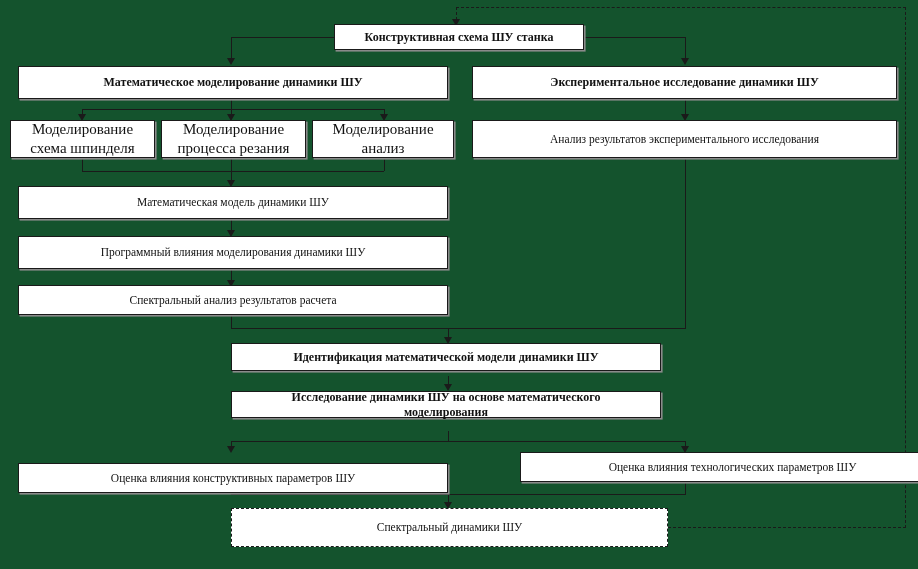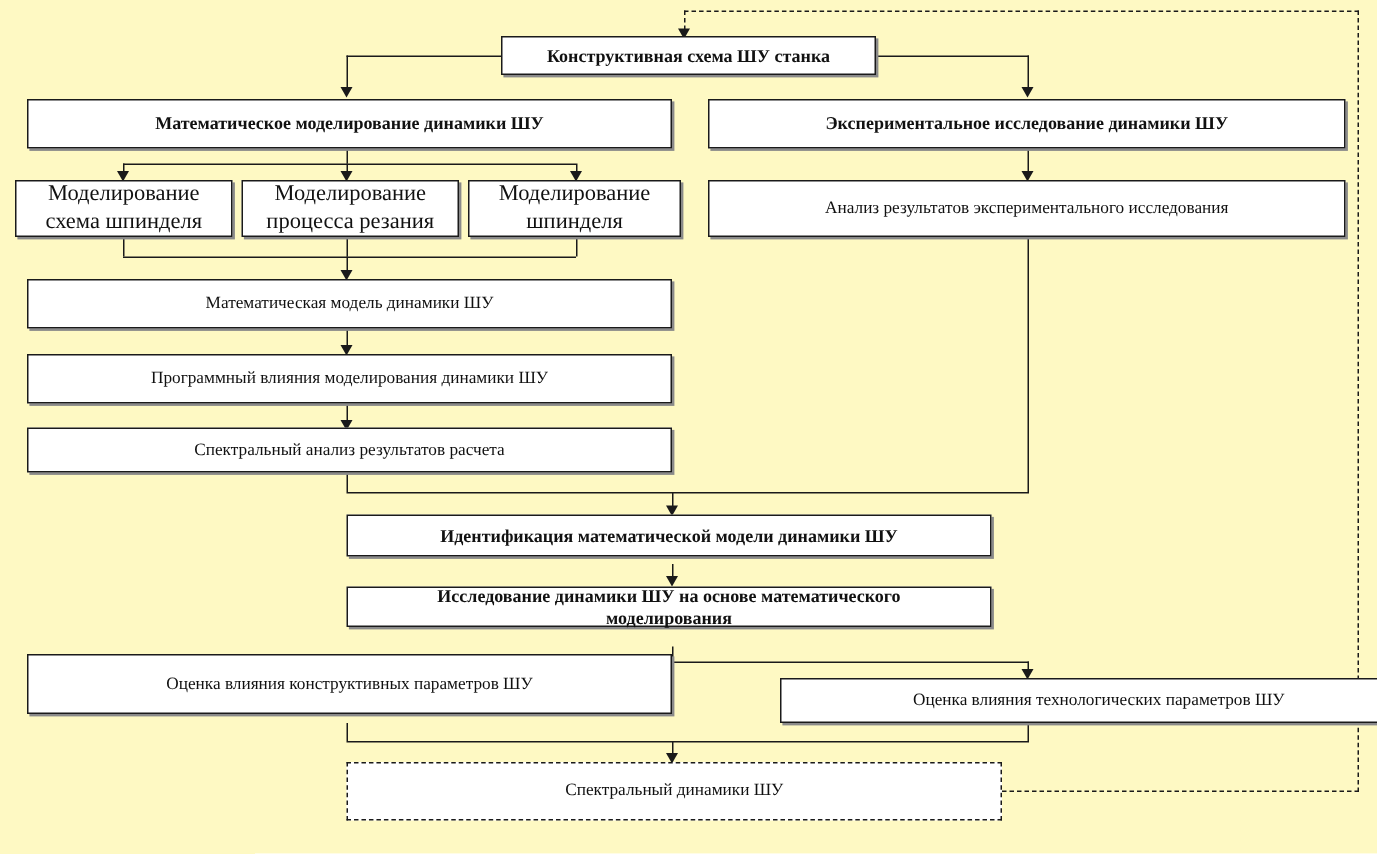--- a/index.html
+++ b/index.html
@@ -1,17 +1,17 @@
 <!DOCTYPE html>
 <html><head>
 <meta charset="utf-8">
 <style>
   html,body{margin:0;padding:0;background:#ffffff;}
   body{font-family:"Liberation Serif", serif;}
-  #canvas{position:relative;width:918px;height:569px;background:#fef9c3;overflow:hidden;}
+  #canvas{position:relative;width:918px;height:569px;background:#14532d;overflow:hidden;}
   .node{
     position:absolute;
     box-sizing:border-box;
     border:1.4px solid #1a1a1a;
     background:#ffffff;
     display:flex;
     align-items:center;
     justify-content:center;
     text-align:center;
     color:#111;
@@ -93,21 +93,21 @@
   </div>
   <div class="node small" style="left:161px; top:120px; width:145px; height:38px;">
     <span class="txt">
       <span>Моделирование</span>
       <span class="l2">процесса резания</span>
     </span>
   </div>
   <div class="node small" style="left:312px; top:120px; width:142px; height:38px;">
     <span class="txt">
       <span>Моделирование</span>
-      <span class="l2">шпинделя</span>
+      <span class="l2">анализ</span>
     </span>
   </div>
 
   <div class="node" style="left:472px; top:120px; width:425px; height:38px;">
     <span class="txt">Анализ результатов экспериментального исследования</span>
   </div>
 
   <div class="vline" style="left:82px; top:158px; height:13px;"></div>
   <div class="vline" style="left:231px; top:158px; height:13px;"></div>
   <div class="vline" style="left:384px; top:158px; height:13px;"></div>
@@ -151,21 +151,21 @@
     </span>
   </div>
 
   <div class="vline" style="left:448px; top:431px; height:10px;"></div>
   <div class="hline" style="left:231px; top:441px; width:455px;"></div>
   <div class="vline" style="left:231px; top:441px; height:8px;"></div>
   <div class="vline" style="left:685px; top:441px; height:8px;"></div>
   <div class="arrow" style="left:226.5px; top:446px;"></div>
   <div class="arrow" style="left:680.5px; top:446px;"></div>
 
-  <div class="node" style="left:18px; top:436px; width:430px; height:40px;">
+  <div class="node" style="left:18px; top:463px; width:430px; height:30px;">
     <span class="txt">Оценка влияния конструктивных параметров ШУ</span>
   </div>
   <div class="node" style="left:472px; top:452px; width:425px; height:30px;margin-left:48px;">
     <span class="txt">Оценка влияния технологических параметров ШУ</span>
   </div>
 
   <div class="vline" style="left:231px; top:482px; height:12px;"></div>
   <div class="vline" style="left:685px; top:482px; height:12px;"></div>
   <div class="hline" style="left:231px; top:494px; width:455px;"></div>
   <div class="vline" style="left:448px; top:494px; height:12px;"></div>

